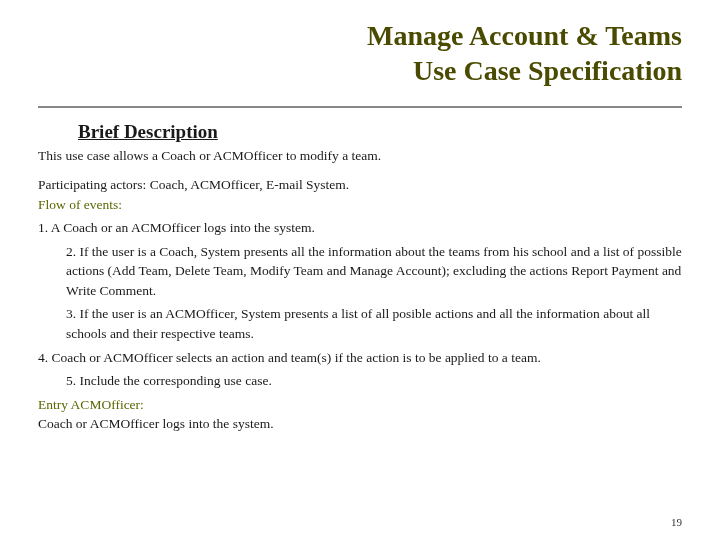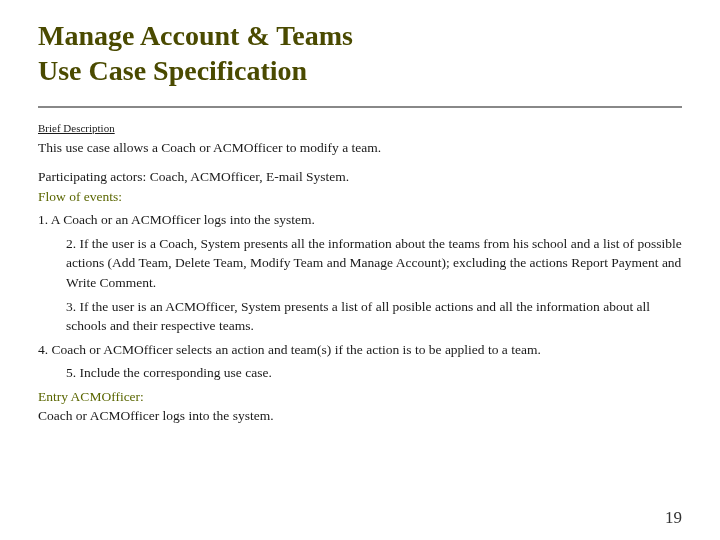--- a/index.html
+++ b/index.html
@@ -21,21 +21,21 @@
     .page-container {
       width: 720px;
       height: 540px;
       padding: 18px 38px 18px 38px;
       display: flex;
       flex-direction: column;
       position: relative;
     }
 
     .title-section {
-      text-align: left;
+      text-align: right;
       margin-bottom: 10px;
     }
 
     .main-title {
       font-size: 28px;
       font-weight: bold;
       color: #4a4a00;
       line-height: 1.25;
       font-family: 'Times New Roman', Times, serif;
     }
@@ -47,45 +47,46 @@
     }
 
     .content-section {
       flex: 1;
       font-size: 13.5px;
       line-height: 1.45;
       color: #1a1a1a;
     }
 
     .section-heading {
-      font-weight: normal;
+      font-weight: bold;
       text-decoration: underline;
       color: #1a1a1a;
-      font-size: 11px;
+      font-size: 19px;
+      margin-left: 40px;
     }
 
     .olive-bold {
       font-weight: normal;
       color: #5a6600;
       font-size: 13.5px;
     }
 
     .para-block {
       margin-bottom: 4px;
     }
 
     .indent-1 {
       margin-left: 28px;
     }
 
     .page-number {
       position: absolute;
       bottom: 12px;
       right: 38px;
-      font-size: 17px;
+      font-size: 11px;
       color: #333;
     }
   </style>
 </head>
 <body>
 
 <div class="page-container">
 
   <div class="title-section">
     <div class="main-title">

